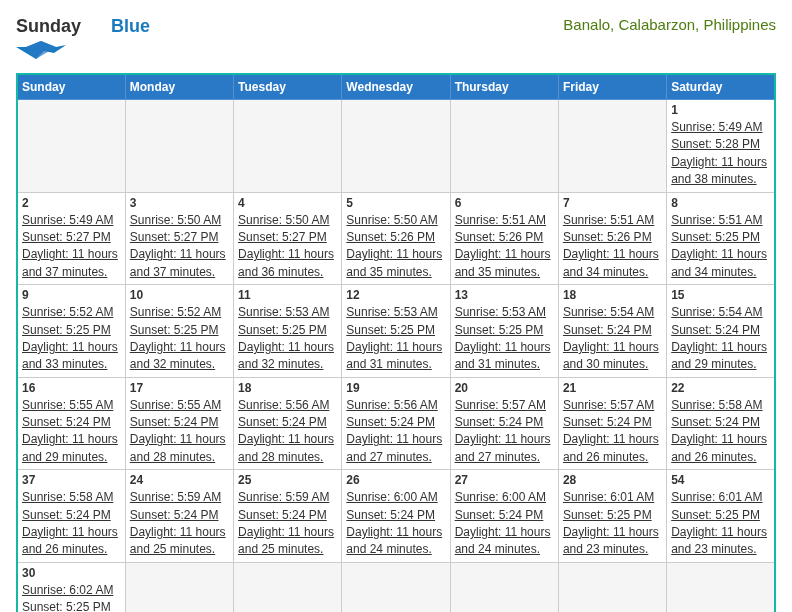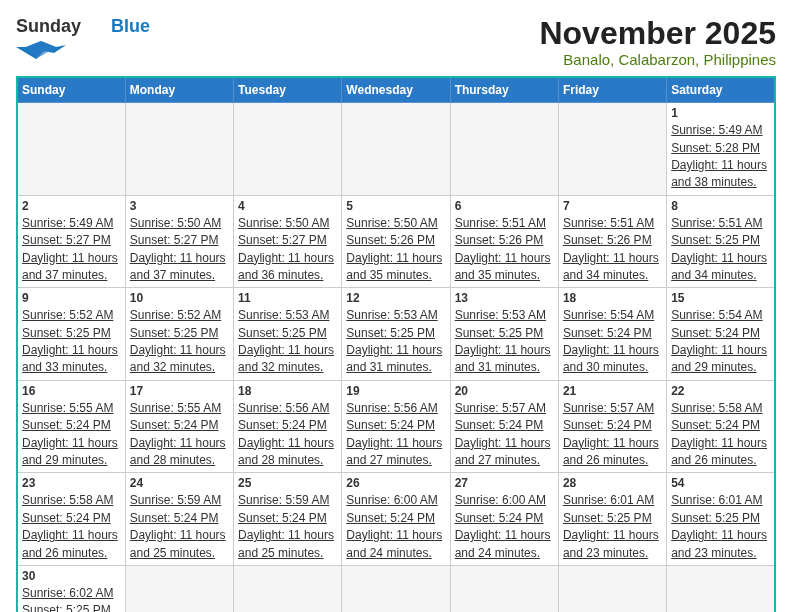--- a/index.html
+++ b/index.html
@@ -88,21 +88,20 @@
       <span style="font-size:18px;font-weight:bold;color:#333;">Sunday</span>
       <span style="font-size:18px;font-weight:bold;color:#1a7abf;margin-left:28px;">Blue</span>
     </div>
     <svg width="50" height="28" viewBox="0 0 50 28">
 
       <polygon points="20,22 0,10 10,10 25,4 40,10 50,8 38,16 28,14" fill="#1a7abf"></polygon>
       <polygon points="20,22 10,10 25,4 40,10" fill="#2979c7" opacity="0.7"></polygon>
     </svg>
   </div>
   <div class="title-area">
-    <div class="month-title">November 2025</div>
     <div class="location">Banalo, Calabarzon, Philippines</div>
   </div>
 </div>
 
 <table class="calendar">
   <thead>
     <tr>
     <th>Sunday</th>
         <th>Monday</th>
         <th>Tuesday</th>
@@ -210,21 +209,21 @@
           <span class="day-number">21</span>
           <div class="day-info">Sunrise: 5:57 AM<br>Sunset: 5:24 PM<br>Daylight: 11 hours<br>and 26 minutes.</div>
         </td>
         <td>
           <span class="day-number">22</span>
           <div class="day-info">Sunrise: 5:58 AM<br>Sunset: 5:24 PM<br>Daylight: 11 hours<br>and 26 minutes.</div>
         </td>
       </tr>
       <tr>
         <td>
-          <span class="day-number">23</span>
+          <span class="day-number">37</span>
           <div class="day-info">Sunrise: 5:58 AM<br>Sunset: 5:24 PM<br>Daylight: 11 hours<br>and 26 minutes.</div>
         </td>
         <td>
           <span class="day-number">24</span>
           <div class="day-info">Sunrise: 5:59 AM<br>Sunset: 5:24 PM<br>Daylight: 11 hours<br>and 25 minutes.</div>
         </td>
         <td>
           <span class="day-number">25</span>
           <div class="day-info">Sunrise: 5:59 AM<br>Sunset: 5:24 PM<br>Daylight: 11 hours<br>and 25 minutes.</div>
         </td>

